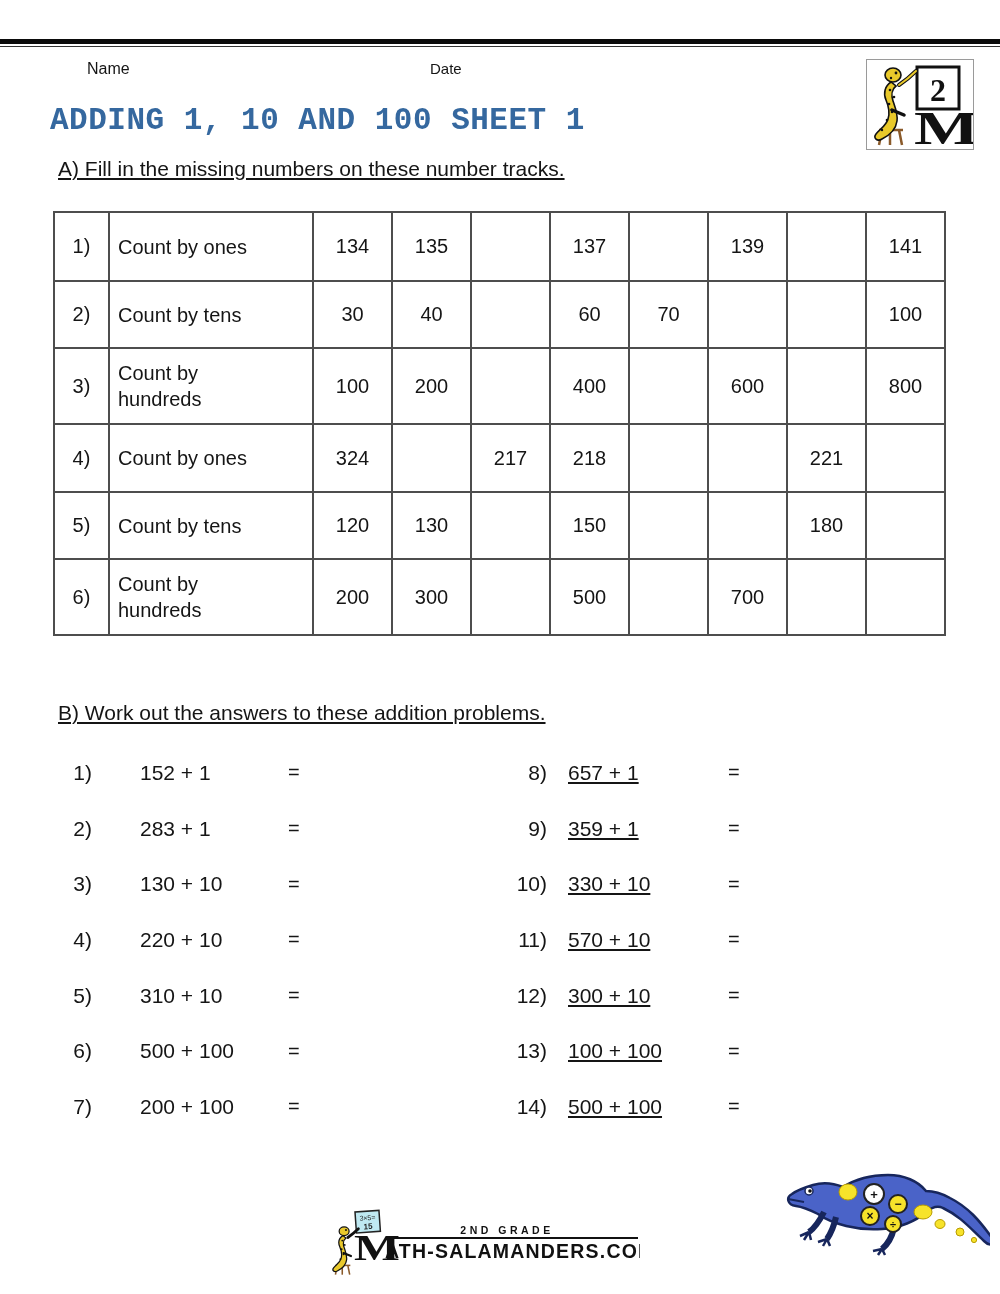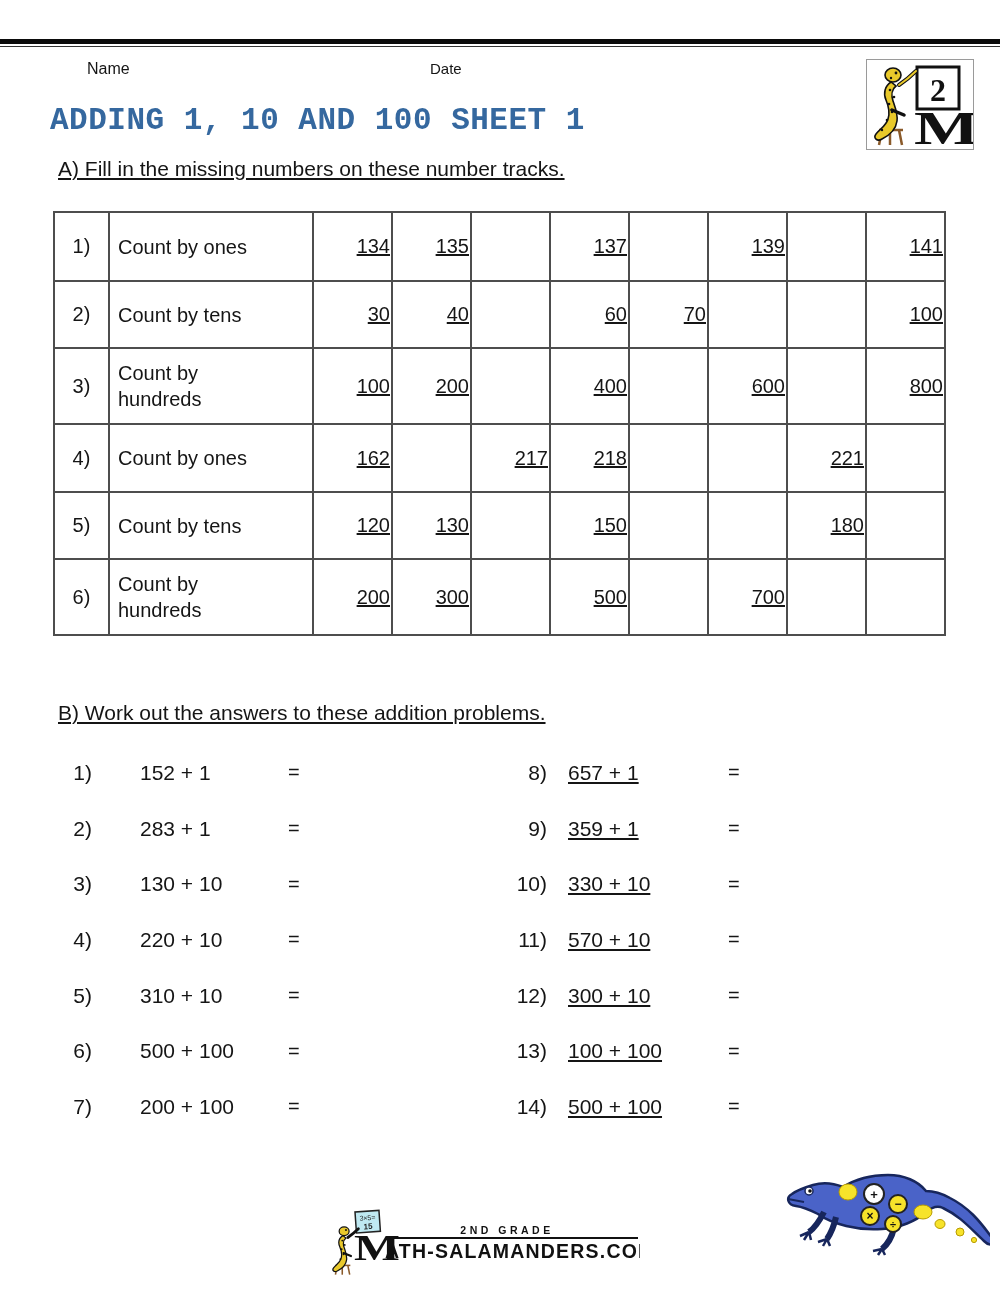--- a/index.html
+++ b/index.html
@@ -34,21 +34,21 @@
     border:2px solid #4d4d4d;font-size:20px;vertical-align:middle;overflow:hidden;
   }
   table.tracks tr:nth-child(1){height:69px;}
   table.tracks tr:nth-child(2){height:67px;}
   table.tracks tr:nth-child(3){height:76px;}
   table.tracks tr:nth-child(4){height:68px;}
   table.tracks tr:nth-child(5){height:67px;}
   table.tracks tr:nth-child(6){height:76px;}
   td.cell-num{text-align:center;}
   td.cell-label{padding-left:8px;white-space:pre-line;line-height:1.3;}
-  td.cell-data{text-align:right;text-decoration:underline;}
+  td.cell-data{text-align:center;}
 
   
   .problems{display:grid;grid-auto-rows:55.7px;}
   .problems-left{left:58px;top:745px;}
   .problems-right{left:505px;top:745px;}
   .prob-row{display:grid;align-items:center;font-size:21px;}
   .problems-left .prob-row{grid-template-columns:34px 196px 30px;}
   .problems-right .prob-row{grid-template-columns:42px 181px 30px;}
   .prob-num{text-align:right;}
   .problems-left .prob-expr{padding-left:48px;}
@@ -158,21 +158,21 @@
         <td class="cell-data"></td>
         <td class="cell-data">400</td>
         <td class="cell-data"></td>
         <td class="cell-data">600</td>
         <td class="cell-data"></td>
         <td class="cell-data">800</td>
       </tr>
       <tr>
         <td class="cell-num">4)</td>
         <td class="cell-label">Count by ones</td>
-        <td class="cell-data">162</td>
+        <td class="cell-data">324</td>
         <td class="cell-data"></td>
         <td class="cell-data">217</td>
         <td class="cell-data">218</td>
         <td class="cell-data"></td>
         <td class="cell-data"></td>
         <td class="cell-data">221</td>
         <td class="cell-data"></td>
       </tr>
       <tr>
         <td class="cell-num">5)</td>

